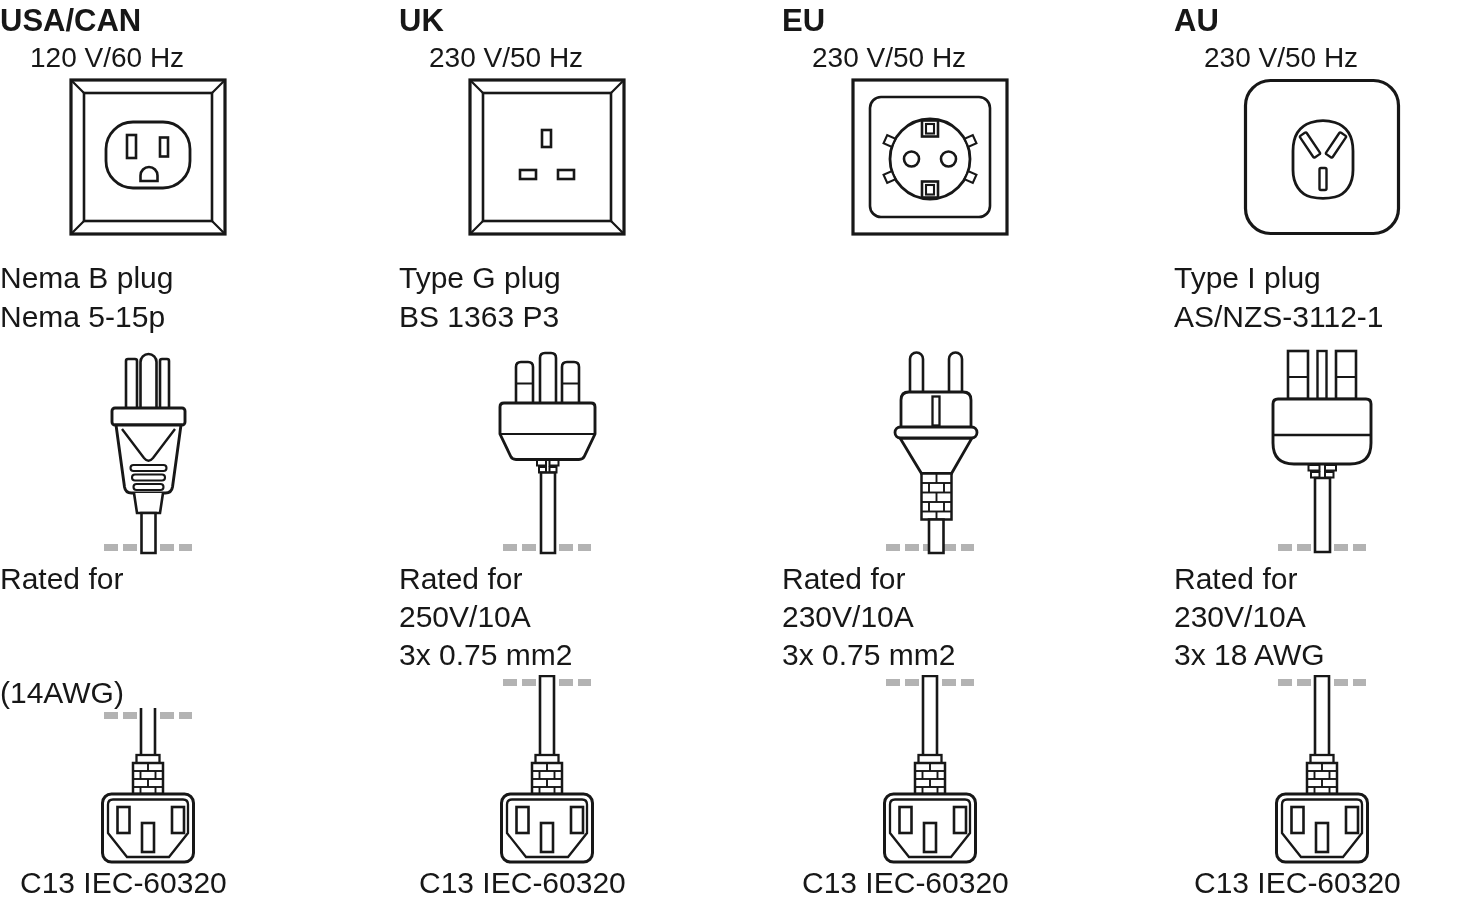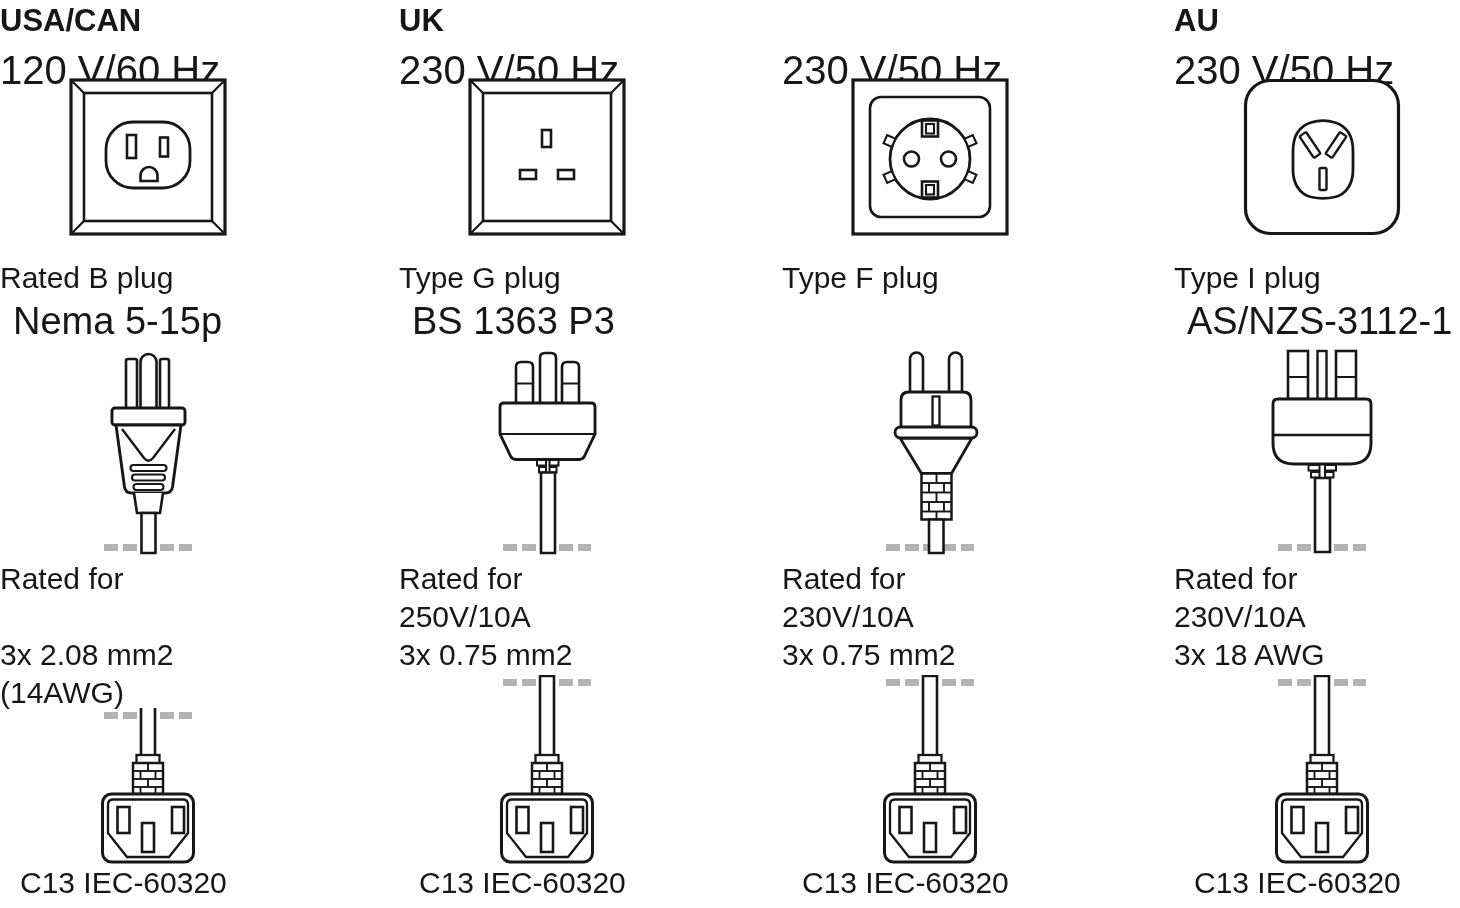--- a/index.html
+++ b/index.html
@@ -1,23 +1,23 @@
 <!DOCTYPE html>
 <html><head>
 <meta charset="utf-8">
 <style>
   html,body{margin:0;padding:0;background:#ffffff;}
   #stage{position:relative;width:1460px;height:908px;background:#fff;overflow:hidden;
          font-family:"Liberation Sans","DejaVu Sans",sans-serif;color:#171717;}
   .col{position:absolute;top:0;height:908px;width:296px;}
   .col .txt{position:absolute;left:0;width:100%;text-align:left;white-space:nowrap;}
   .hdr{top:3px;font-size:31px;font-weight:700;}
-  .pwr{top:48px;font-size:40px;}
+  .pwr{top:42px;font-size:28px;padding-left:30px;}
   .typ1{top:261px;font-size:30px;}
-  .typ2{top:300px;font-size:38px;padding-left:13px;}
+  .typ2{top:300px;font-size:30px;}
   .r0{top:562px;font-size:30px;}
   .r1{top:600px;font-size:30px;}
   .r2{top:638px;font-size:30px;}
   .r3{top:676px;font-size:30px;}
   .c13lbl{top:866px;font-size:30px;padding-left:20px;}
   svg.socket{position:absolute;top:78px;left:50%;margin-left:-79px;}
   svg.plug{position:absolute;top:346px;left:50%;margin-left:-80px;}
   svg.lower{position:absolute;left:50%;margin-left:-60px;}
   .dash{position:absolute;left:50%;margin-left:-44px;width:88px;height:7px;
         background:repeating-linear-gradient(90deg,#b3b3b3 0 14px,transparent 14px 18.7px);}
@@ -173,28 +173,27 @@
 </svg>
 
 <div id="stage">
 
   <div class="col" style="left:0px">
     <div class="txt hdr">USA/CAN</div>
     <div class="txt pwr">120 V/60 Hz</div>
     <svg class="socket" viewBox="0 0 158 158" width="158" height="158">
         <use href="#socket-b"></use>
       </svg>
-    <div class="txt typ1">Rated B plug</div>
+    <div class="txt typ1">Nema B plug</div>
     <div class="txt typ2">Nema 5-15p</div>
     <div class="dash dash1"></div>
     <svg class="plug" viewBox="0 0 160 212" width="160" height="212">
         <use href="#plug-b"></use>
       </svg>
     <div class="txt r0">Rated for</div>
-    <div class="txt r2">3x 2.08 mm2</div>
     <div class="txt r3">(14AWG)</div>
     <div class="dash" style="top:712px"></div>
     <svg class="lower" style="top:708px" viewBox="0 33 120 163" width="120" height="163">
         <use href="#lower-c13"></use>
       </svg>
     <div class="txt c13lbl">C13 IEC-60320</div>
   </div>
 
   <div class="col" style="left:399px">
     <div class="txt hdr">UK</div>
@@ -212,25 +211,25 @@
     <div class="txt r1">250V/10A</div>
     <div class="txt r2">3x 0.75 mm2</div>
     <div class="dash" style="top:679px"></div>
     <svg class="lower" style="top:675px" viewBox="0 0 120 196" width="120" height="196">
         <use href="#lower-c13"></use>
       </svg>
     <div class="txt c13lbl">C13 IEC-60320</div>
   </div>
 
   <div class="col" style="left:782px">
+    <div class="txt hdr">EU</div>
     <div class="txt pwr">230 V/50 Hz</div>
     <svg class="socket" viewBox="0 0 158 158" width="158" height="158">
         <use href="#socket-f"></use>
       </svg>
-    <div class="txt typ1">Type F plug</div>
     <div class="dash dash1"></div>
     <svg class="plug" viewBox="0 0 160 212" width="160" height="212">
         <use href="#plug-f"></use>
       </svg>
     <div class="txt r0">Rated for</div>
     <div class="txt r1">230V/10A</div>
     <div class="txt r2">3x 0.75 mm2</div>
     <div class="dash" style="top:679px"></div>
     <svg class="lower" style="top:675px" viewBox="0 0 120 196" width="120" height="196">
         <use href="#lower-c13"></use>

